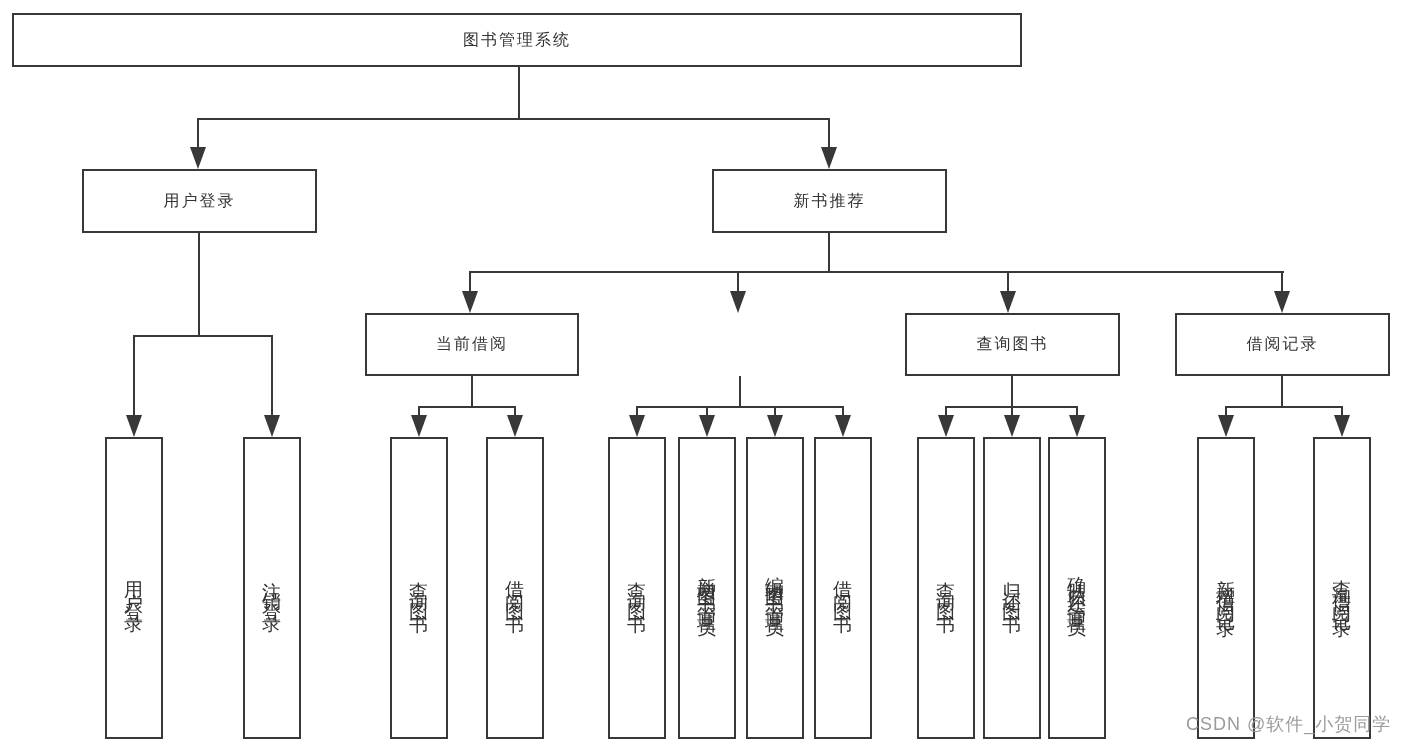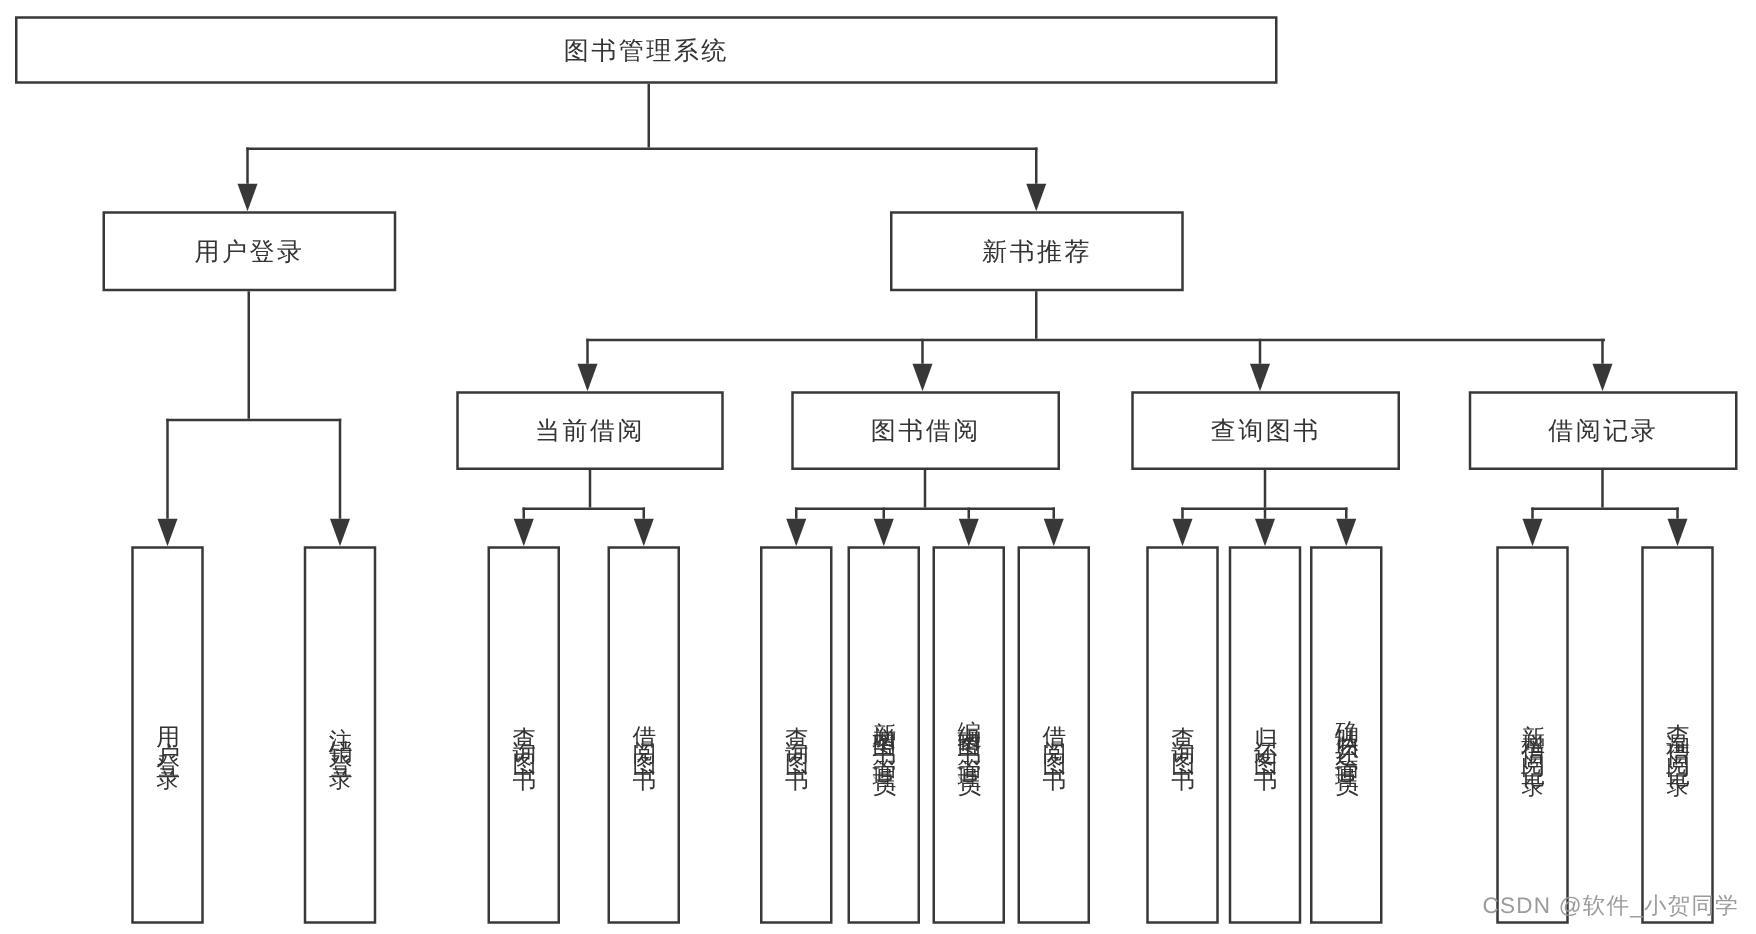--- a/index.html
+++ b/index.html
@@ -18,21 +18,21 @@
     color:var(--text);
     overflow:hidden;
   }
   .node{
     position:absolute;
     background:#fff;
     border:2px solid var(--line);
     display:flex;align-items:center;justify-content:center;
   }
   .node .lbl{
-    font-size:20px;
+    font-size:16px;
     letter-spacing:2px;
     color:var(--text);
     white-space:nowrap;
   }
   .vnode{
     position:absolute;
     background:#fff;
     border:2px solid var(--line);
     display:flex;align-items:center;justify-content:center;
     top:437px;width:58px;height:302px;
@@ -100,23 +100,20 @@
   <div class="arrow" style="left:462px;top:291px;"></div>
   <div class="vline" style="left:737px;top:271px;height:20px;"></div>
   <div class="arrow" style="left:730px;top:291px;"></div>
   <div class="vline" style="left:1007px;top:271px;height:20px;"></div>
   <div class="arrow" style="left:1000px;top:291px;"></div>
   <div class="vline" style="left:1281px;top:271px;height:20px;"></div>
   <div class="arrow" style="left:1274px;top:291px;"></div>
 
   <div class="node" style="left:365px;top:313px;width:214px;height:63px;">
     <span class="lbl">当前借阅</span>
-  </div>
-  <div class="node" style="left:633px;top:313px;width:215px;height:63px;">
-    <span class="lbl">图书借阅</span>
   </div>
   <div class="node" style="left:905px;top:313px;width:215px;height:63px;">
     <span class="lbl">查询图书</span>
   </div>
   <div class="node" style="left:1175px;top:313px;width:215px;height:63px;">
     <span class="lbl">借阅记录</span>
   </div>
 
   <div class="vline" style="left:471px;top:376px;height:30px;"></div>
   <div class="hline" style="left:418px;top:406px;width:98px;"></div>

